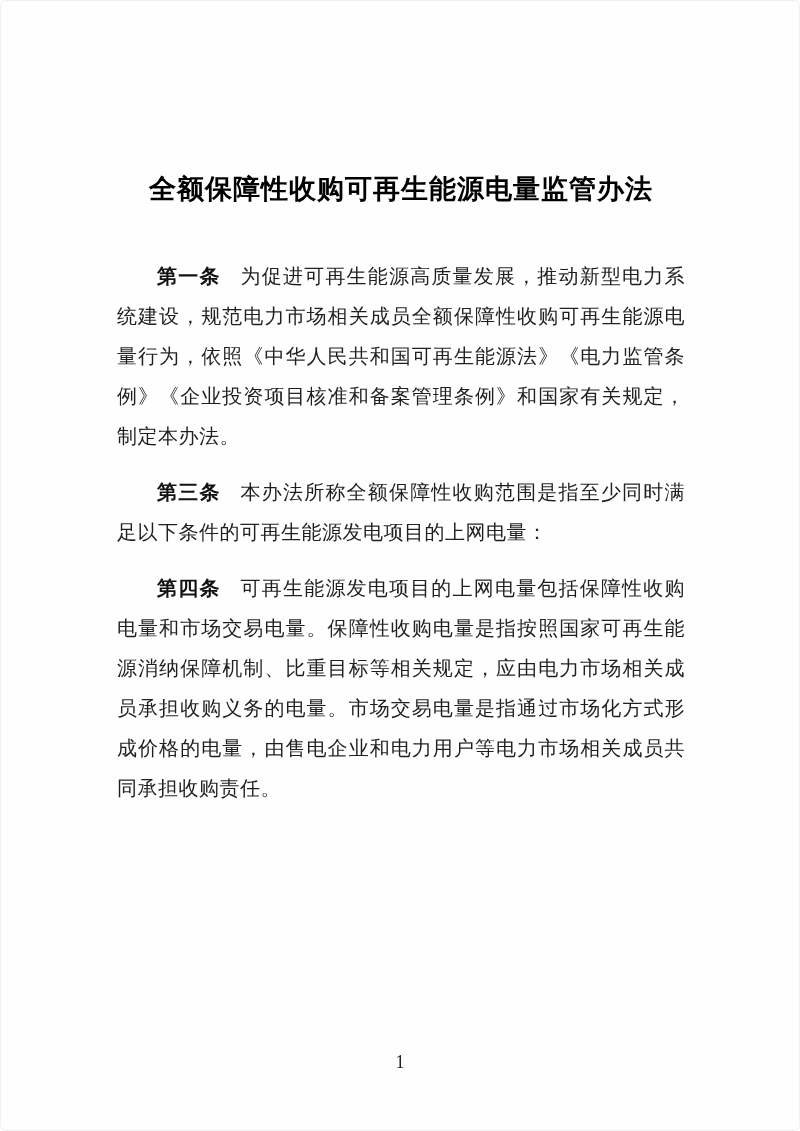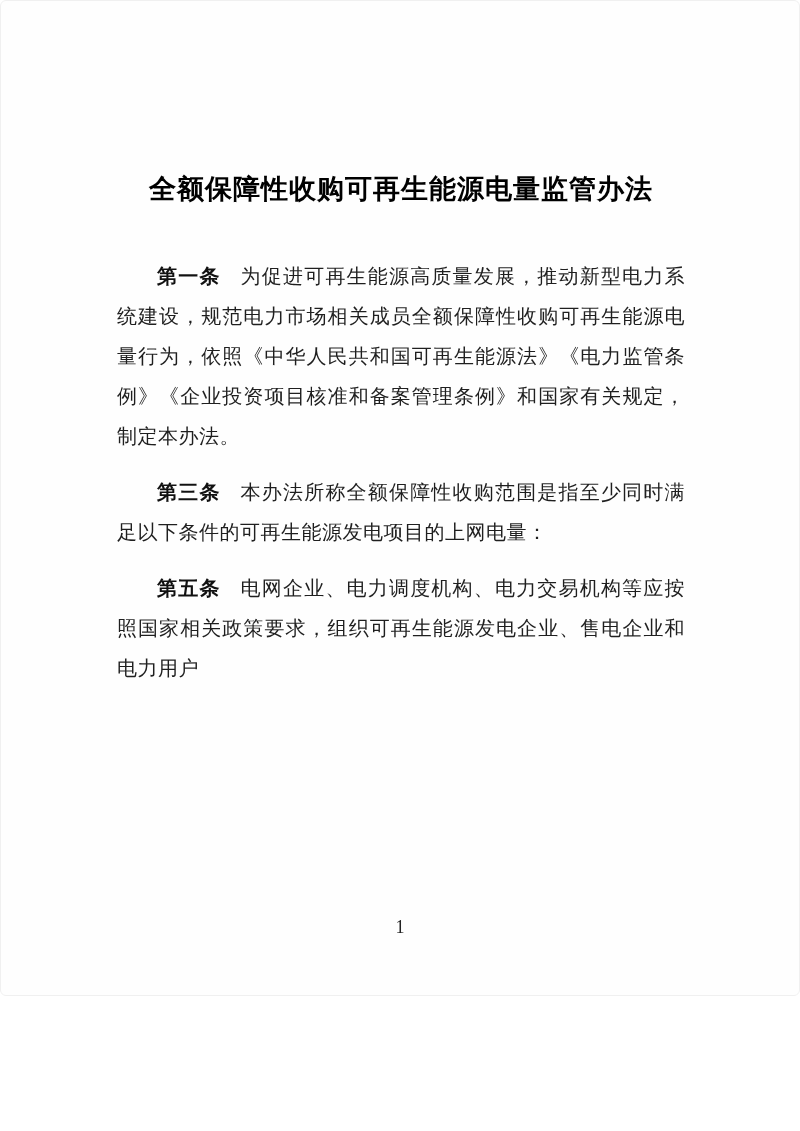--- a/index.html
+++ b/index.html
@@ -3,21 +3,21 @@
 <meta charset="utf-8">
 <style>
   html, body {
     margin: 0;
     padding: 0;
     background: #ffffff;
   }
   .page {
     position: relative;
     width: 800px;
-    height: 996px;
+    height: 1131px;
     background: #fefefe;
     box-sizing: border-box;
     border: 1px solid #f0f0f0;
     border-radius: 6px;
     overflow: hidden;
     font-family: "Liberation Serif", "DejaVu Serif", serif;
     color: #1f1f1f;
   }
   .content {
     position: absolute;
@@ -74,20 +74,20 @@
     <div class="body-text">
 
       <p><span class="article-lead">第一条</span><span>为促进可再生能源高质量发展，推动新型电力系统建设，规范电力市场相关成员全额保障性收购可再生能源电量行为，依照《中华人民共和国可再生能源法》《电力监管条例》《企业投资项目核准和备案管理条例》和国家有关规定，制定本办法。</span></p>
 
 
       <p><span class="article-lead">第三条</span><span>本办法所称全额保障性收购范围是指至少同时满足以下条件的可再生能源发电项目的上网电量：</span></p>
 
 
 
 
+      <p><span class="article-lead">第四条</span><span>可再生能源发电项目的上网电量包括保障性收购电量和市场交易电量。保障性收购电量是指按照国家可再生能源消纳保障机制、比重目标等相关规定，应由电力市场相关成员承担收购义务的电量。市场交易电量是指通过市场化方式形成价格的电量，由售电企业和电力用户等电力市场相关成员共同承担收购责任。</span></p>
 
-      <p><span class="article-lead">第五条</span><span>电网企业、电力调度机构、电力交易机构等应按照国家相关政策要求，组织可再生能源发电企业、售电企业和电力用户</span></p>
 
     </div>
   </div>
 
   <div class="page-number">1</div>
 </div>
 
 </body></html>

